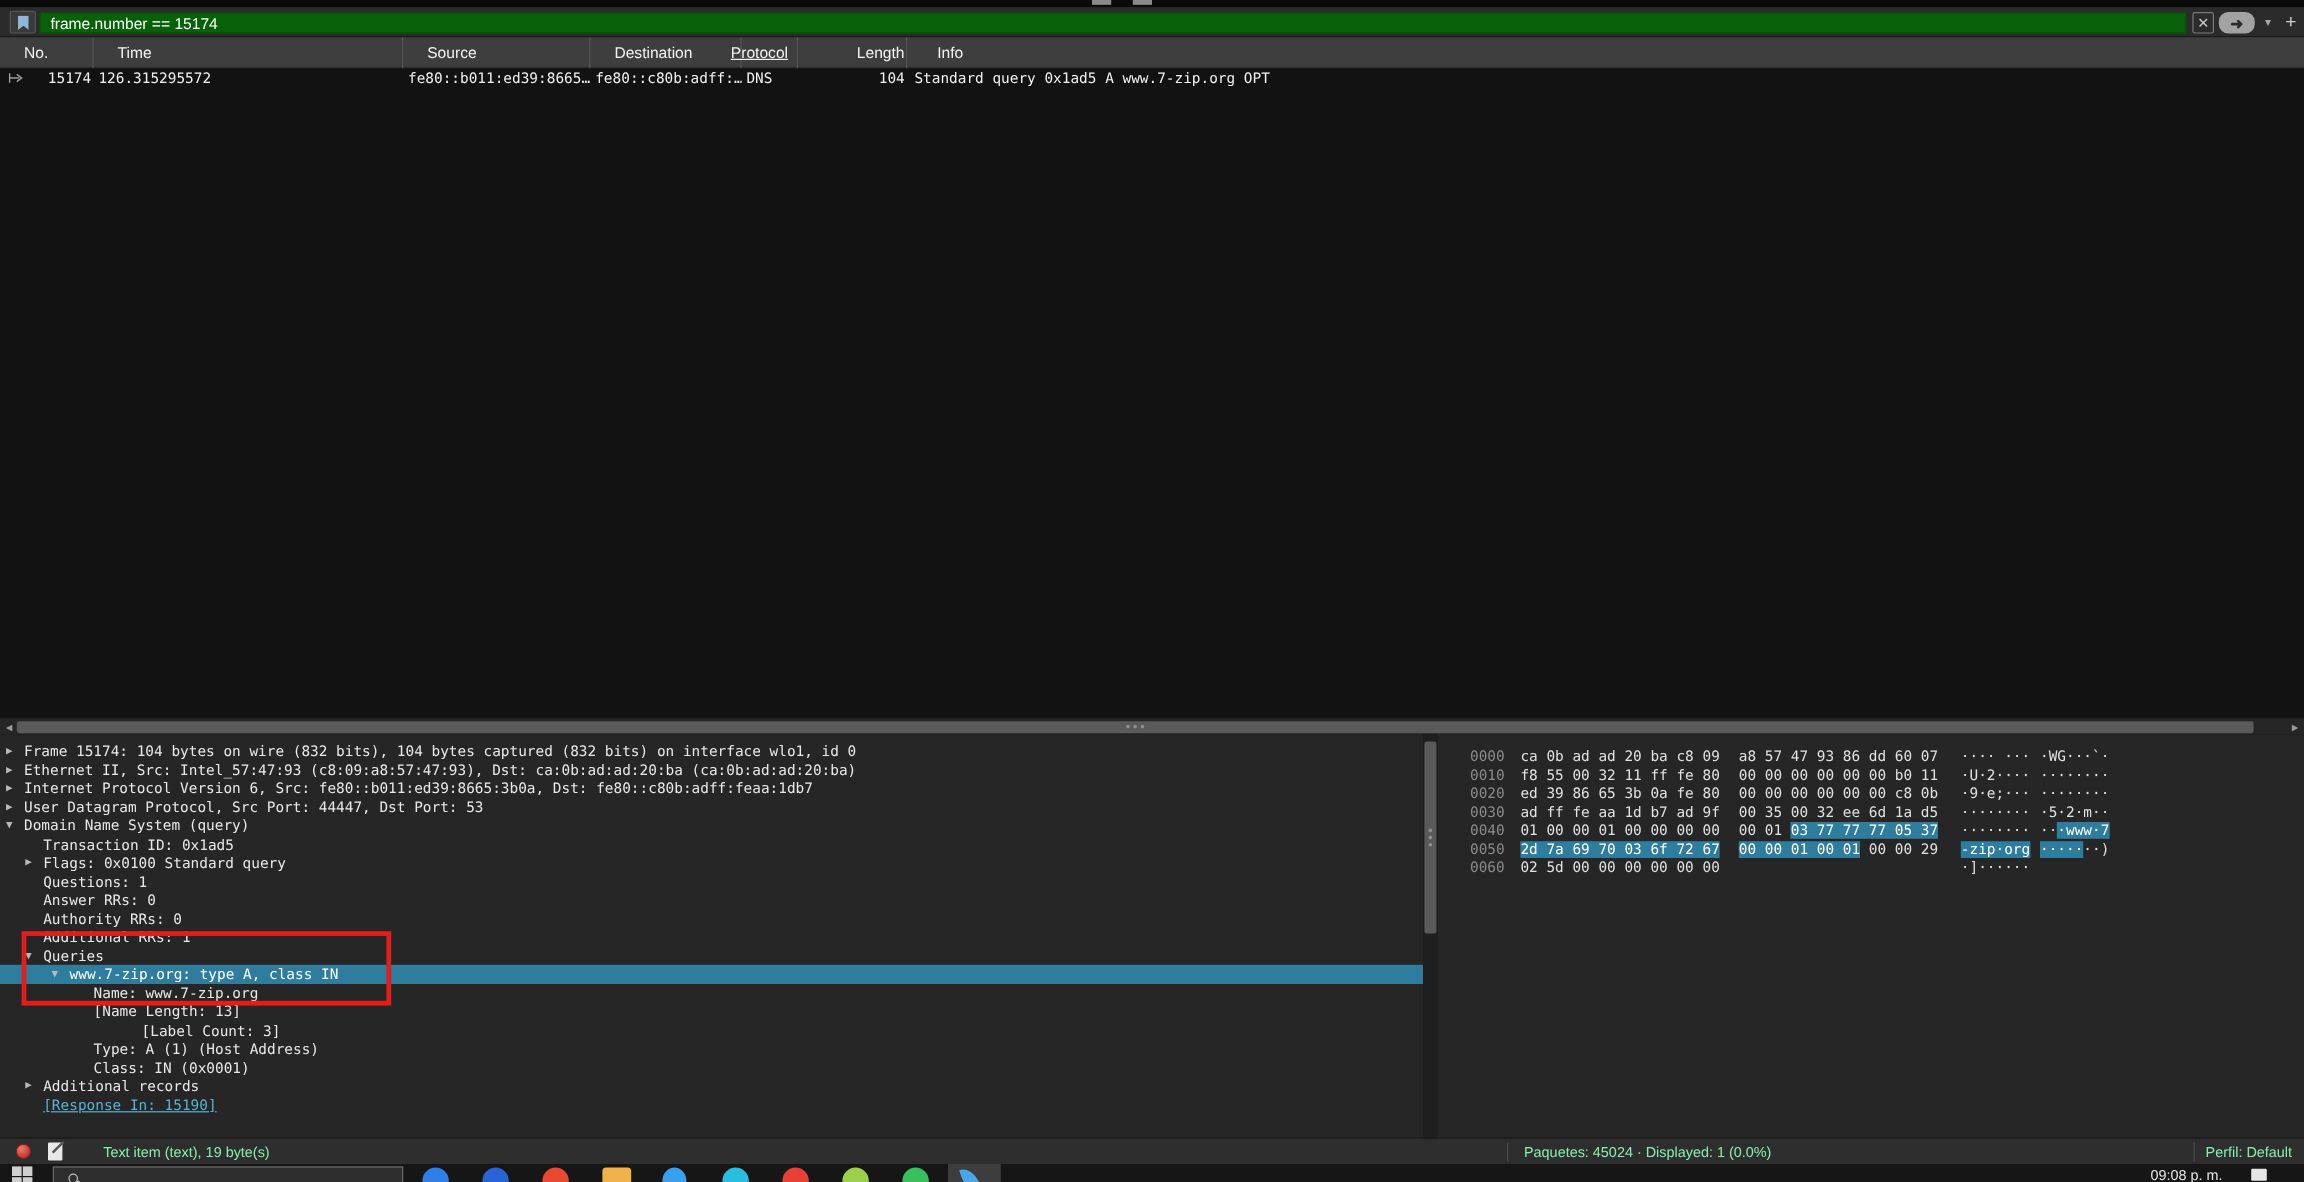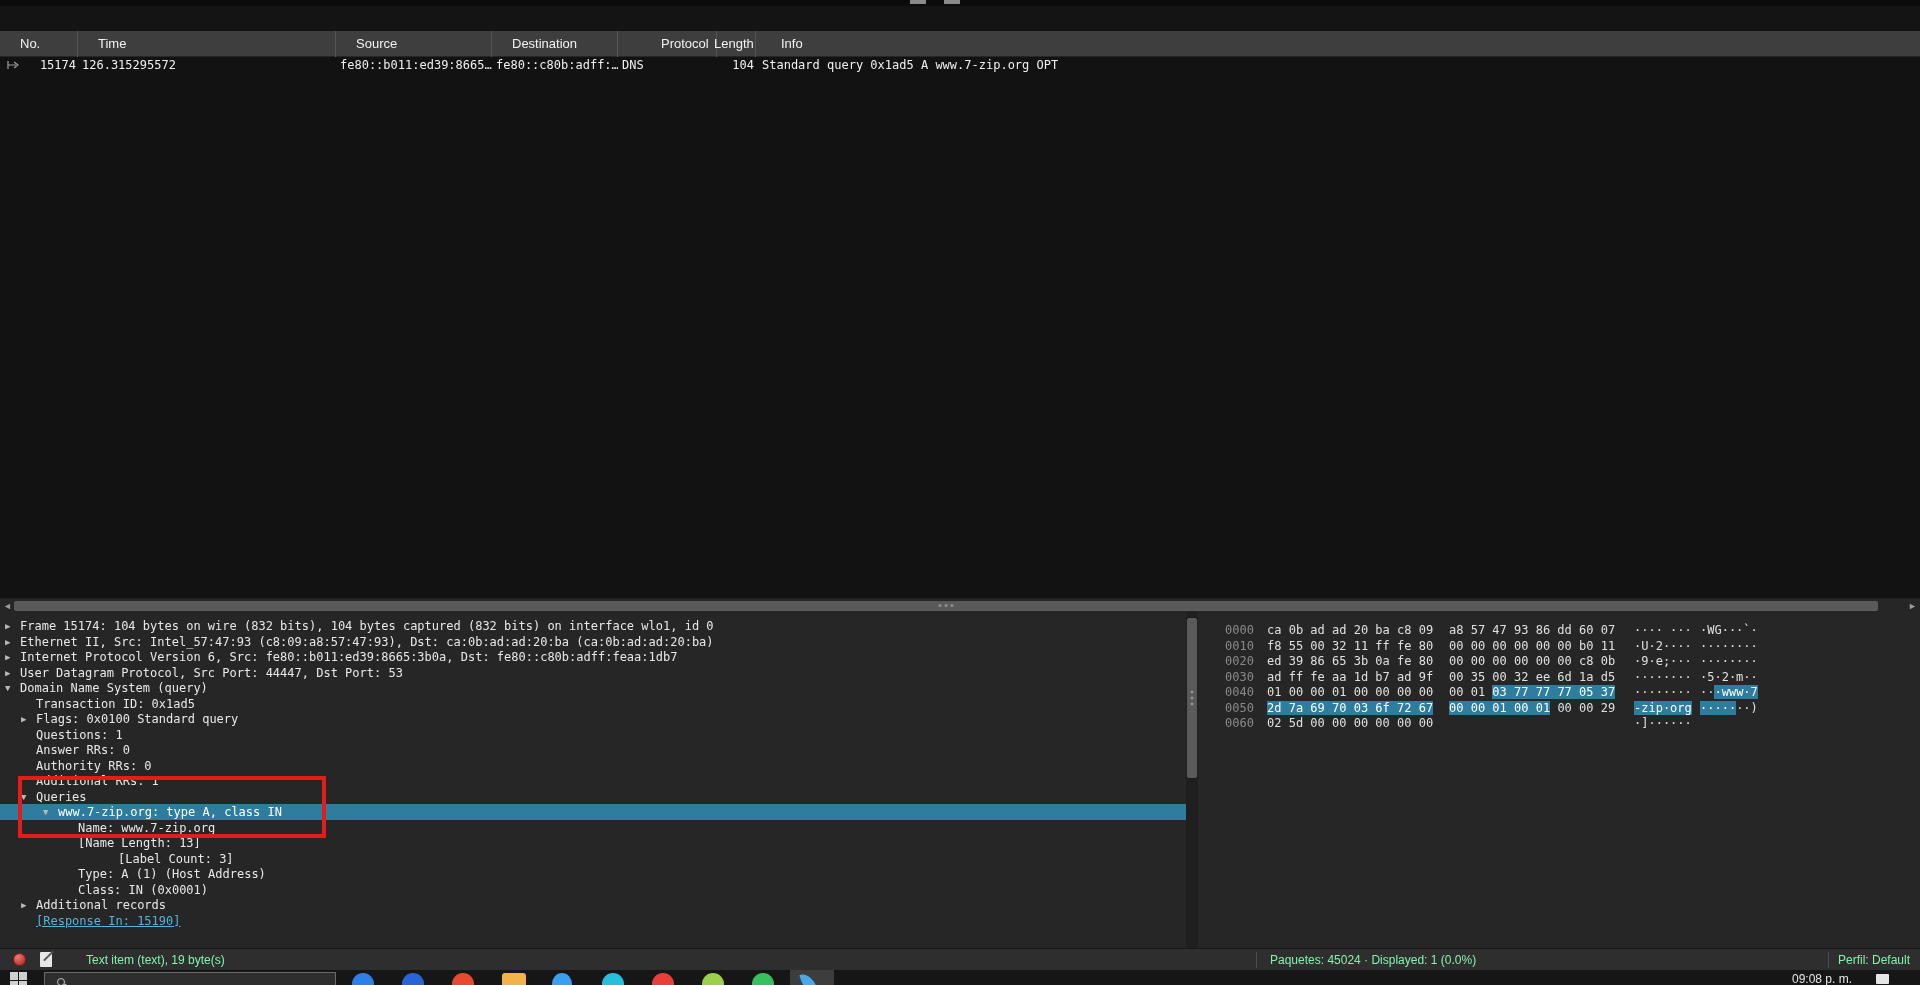--- a/index.html
+++ b/index.html
@@ -29,21 +29,21 @@
   #expr-caret { left:1883px; width:14px; font-size:10px; color:#a8a8a8; }
   #add-btn    { left:1900px; width:18px; font-size:16px; color:#cccccc; }
 
   
   #pl-header { position:absolute; left:0; top:31px; width:1920px; height:26px; background:#3e3e3e; border-bottom:1px solid #262626; }
   .hcell { position:absolute; top:0; height:26px; line-height:26px; color:#f2f2f2; font-size:13px; padding-left:20px; border-right:1px solid #555; overflow:hidden; }
   .c0 { left:0;     width:78px;  }
   .c1 { left:78px;  width:258px; }
   .c2 { left:336px; width:156px; }
   .c3 { left:492px; width:126px; }
-  .c4 { left:641px; width:76px;  }
+  .c4 { left:589px; width:76px;text-decoration:underline;  }
   .c5 { left:694px; width:62px;  }
   .c6 { left:761px; width:1164px; border-right:none; }
 
   #pl-body { position:absolute; left:0; top:57px; width:1920px; height:541px; background:#121212; }
   #packet-row { position:absolute; left:0; top:0; width:1920px; height:16px; line-height:16px; font-size:12px; color:#f0f0f0; }
   .rcell { position:absolute; top:0; height:16px; overflow:hidden; white-space:pre; }
   .r-no   { left:0;    width:76px; text-align:right; }
   .r-time { left:82px; width:250px; }
   .r-src  { left:340px; width:152px; }
   .r-dst  { left:496px; width:122px; }
@@ -116,20 +116,38 @@
 </head>
 <body>
 
 <div id="screen">
 
   <div id="top-strip">
     <div class="remnant" style="left:910px;width:16px;"></div>
     <div class="remnant" style="left:944px;width:16px;"></div>
   </div>
 
+  <div id="filter-bar">
+    <div id="bookmark-btn">
+      <span id="bookmark-glyph"></span>
+    </div>
+    <input id="filter-input" style="background: rgb(8, 96, 8);" value="frame.number == 15174">
+    <div id="clear-btn" class="fbtn">
+      <span>✕</span>
+    </div>
+    <div id="apply-btn" class="fbtn">
+      <span>➜</span>
+    </div>
+    <div id="expr-caret" class="fbtn">
+      <span>▾</span>
+    </div>
+    <div id="add-btn" class="fbtn">
+      <span>+</span>
+    </div>
+  </div>
 
   <div id="pl-header">
     <div class="hcell c0">No.</div>
     <div class="hcell c1">Time</div>
     <div class="hcell c2">Source</div>
     <div class="hcell c3">Destination</div>
     <div class="hcell c4">Protocol</div>
     <div class="hcell c5">Length</div>
     <div class="hcell c6">Info</div>
   </div>

